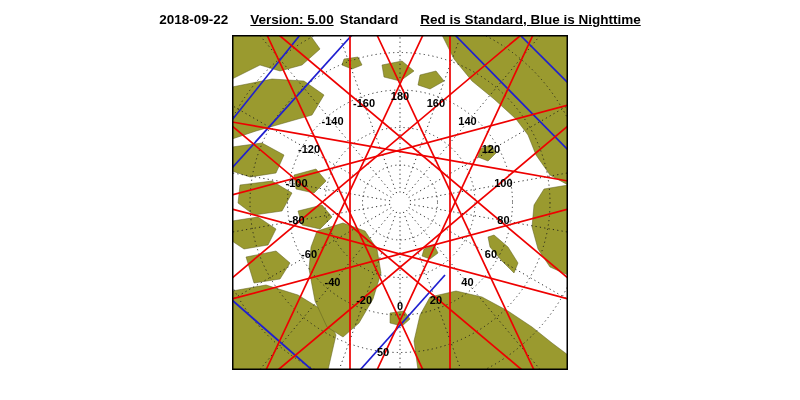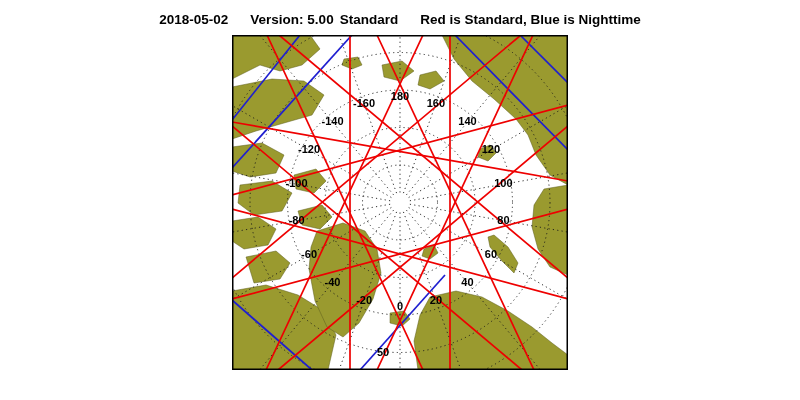--- a/index.html
+++ b/index.html
@@ -1,30 +1,30 @@
 <!DOCTYPE html>
 <html><head>
 <meta charset="utf-8">
 <style>
   html,body{margin:0;padding:0;background:#ffffff;}
   .page{position:relative;width:800px;height:400px;background:#ffffff;overflow:hidden;
         font-family:"Liberation Sans",sans-serif;}
   .plot-title{position:absolute;top:12px;left:0;width:100%;display:flex;justify-content:center;
         font-weight:bold;font-size:13.5px;color:#000;white-space:pre;}
-  .gap-l{margin-left:22px;}
+  .gap-l{margin-left:22px;text-decoration:underline;}
   .gap-s{margin-left:6px;}
   #map-svg{position:absolute;left:232px;top:35px;}
   .maplabel{font-family:"Liberation Sans",sans-serif;font-weight:bold;font-size:11px;fill:#000;}
 </style>
 </head>
 <body>
 
 <div class="page">
   <div class="plot-title">
-    <span>2018-05-02</span>
+    <span>2018-09-22</span>
     <span class="gap-l">Version: 5.00</span>
     <span class="gap-s">Standard</span>
     <span class="gap-l">Red is Standard, Blue is Nighttime</span>
   </div>
   <svg id="map-svg" width="336" height="335" viewBox="0 0 336 335">
       <defs>
         <clipPath id="mapclip">
           <rect x="0" y="0" width="336" height="335"></rect>
         </clipPath>
       </defs>

